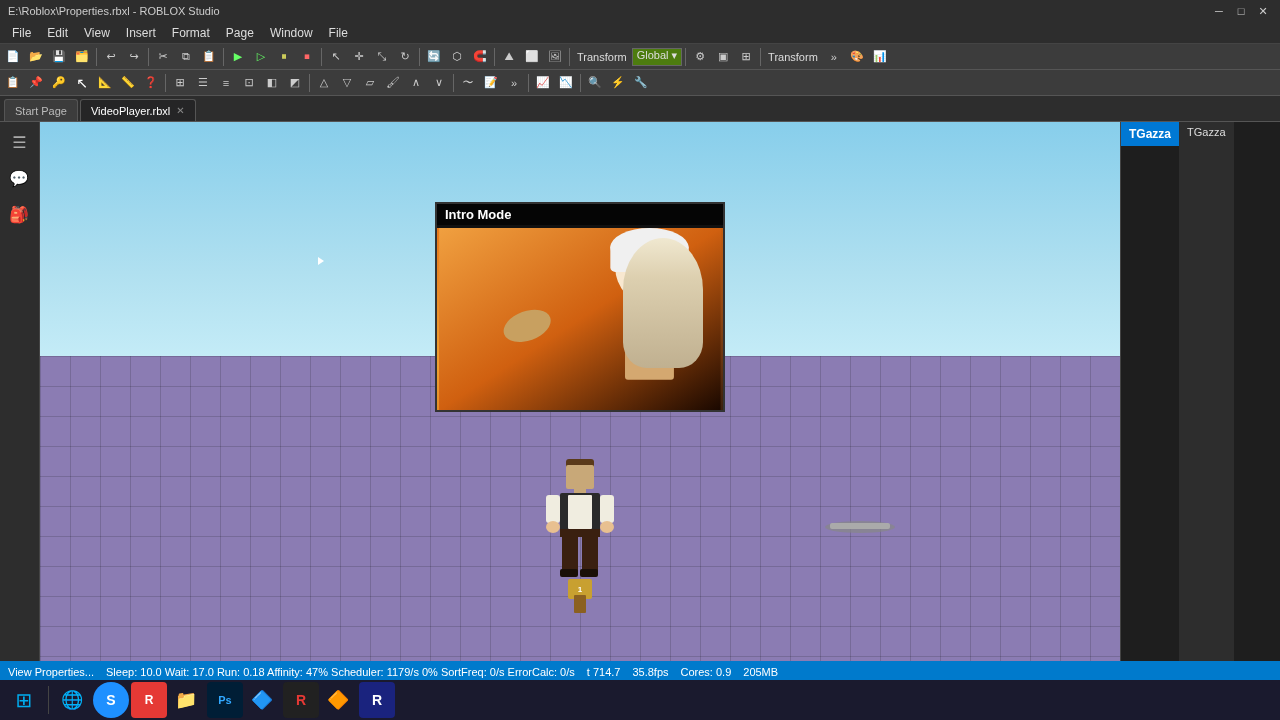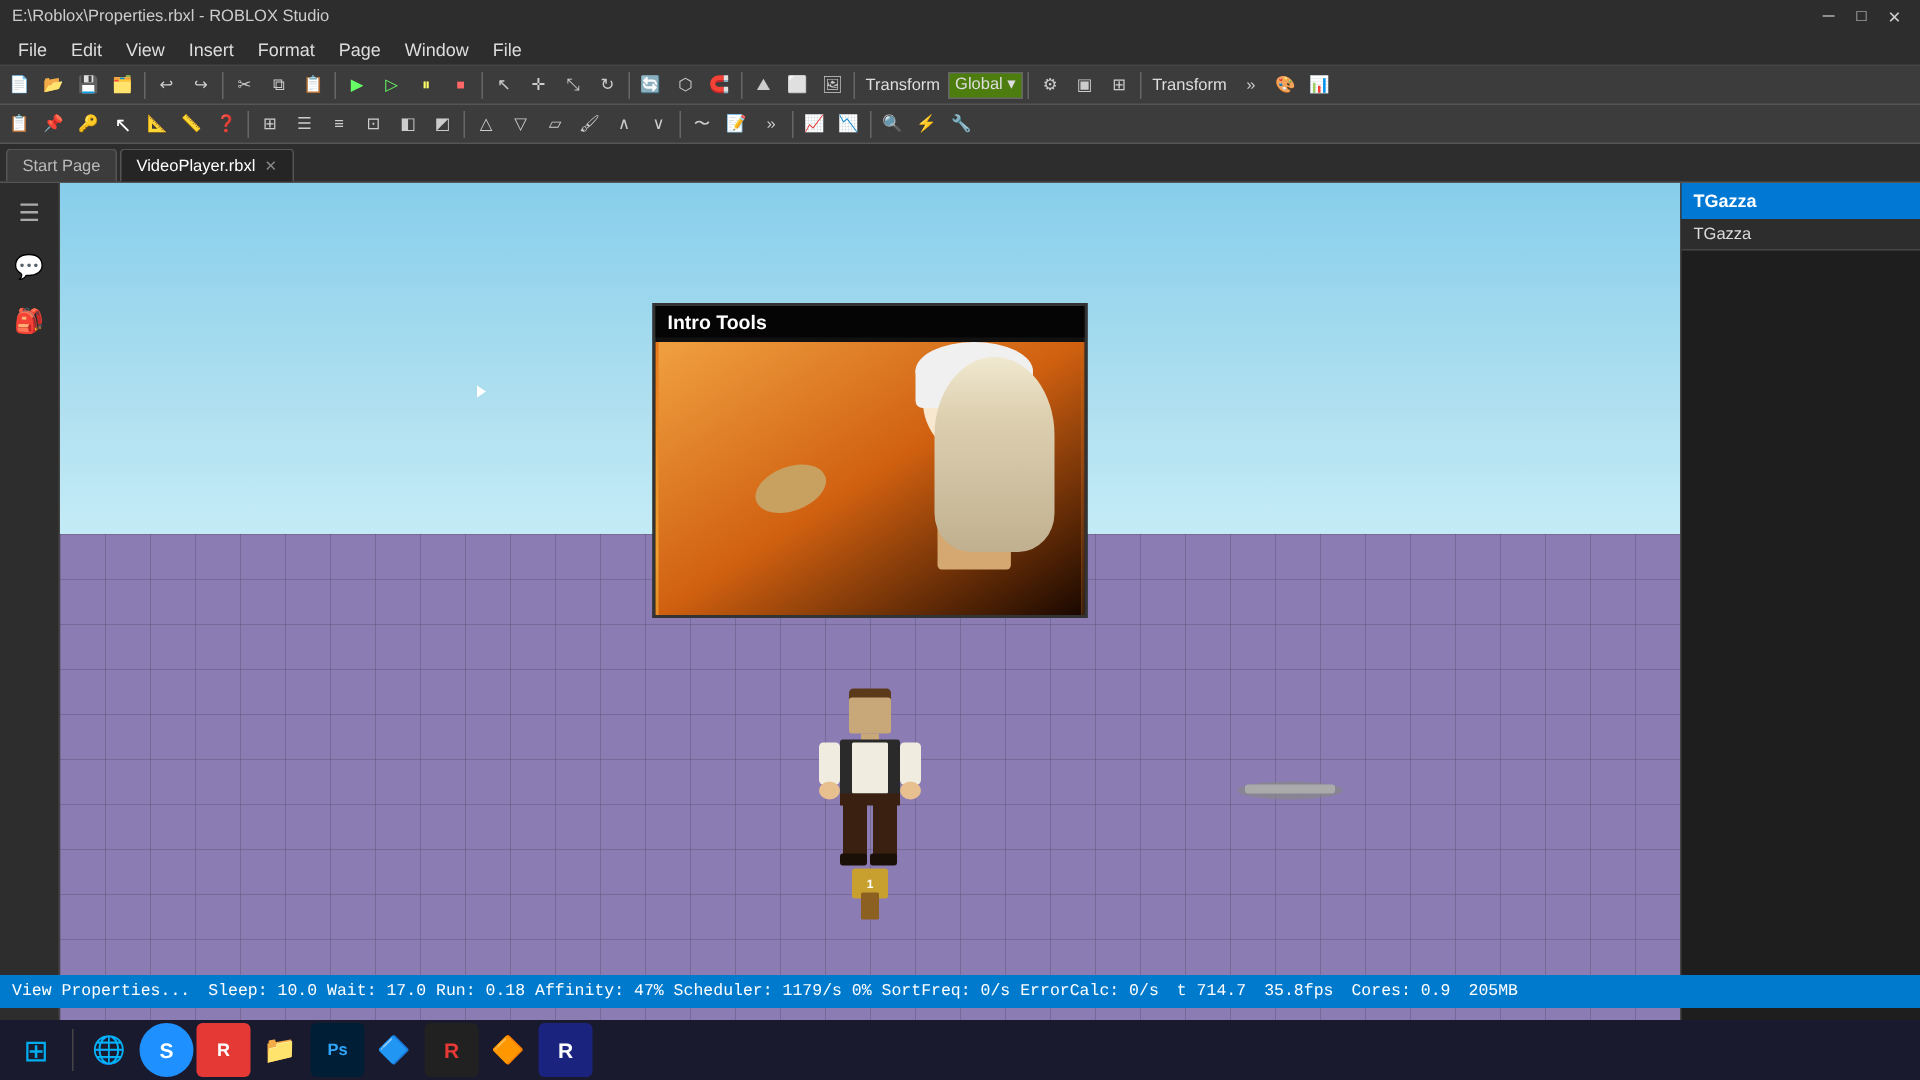--- a/index.html
+++ b/index.html
@@ -232,21 +232,21 @@
       bottom: 140px;
       z-index: 4;
     }
 
     
     #right-panel {
       width: 160px;
       background: #1e1e1e;
       border-left: 1px solid #444;
       display: flex;
-      flex-direction: column;
+      flex-direction: row;
     }
     #right-panel .user-header {
       background: #0078d4;
       color: #fff;
       font-size: 12px;
       font-weight: bold;
       padding: 4px 8px;
       height: 24px;
       display: flex;
       align-items: center;
@@ -432,21 +432,21 @@
     <div class="sidebar-btn">
       <span>🎒</span>
     </div>
   </div>
 
   <div id="viewport">
     <div id="sky"></div>
     <div id="ground"></div>
 
     <div id="video-screen">
-      <div class="screen-title">Intro Tools</div>
+      <div class="screen-title">Intro Mode</div>
       <div class="screen-content">
         
         <svg width="100%" height="100%" viewBox="0 0 288 186" xmlns="http://www.w3.org/2000/svg">
 
           <rect width="288" height="186" fill="#e8781a"></rect>
           <rect width="288" height="186" fill="url(#bg-grad)"></rect>
           <defs>
             <linearGradient id="bg-grad" x1="0" y1="0" x2="1" y2="1">
               <stop offset="0%" stop-color="#f0a040"></stop>
               <stop offset="50%" stop-color="#d06010"></stop>
@@ -513,21 +513,21 @@
     <div class="user-header">
       <span>TGazza</span>
     </div>
     <div class="user-item">
       <span>TGazza</span>
     </div>
   </div>
 
 </div>
 
-<div id="statusbar" style="position:absolute; bottom:48px; left:0; right:0;font-family:Liberation Mono, monospace;">
+<div id="statusbar" style="position:absolute; bottom:37px; left:0; right:0;">
   <span class="status-item">View Properties...</span>
   <span class="status-item">Sleep: 10.0  Wait: 17.0  Run: 0.18  Affinity: 47%  Scheduler: 1179/s 0%  SortFreq: 0/s  ErrorCalc: 0/s</span>
   <span class="status-item">t 714.7</span>
   <span class="status-item">35.8fps</span>
   <span class="status-item">Cores: 0.9</span>
   <span class="status-item">205MB</span>
 </div>
 
 <div id="taskbar">
   <div class="taskbar-btn" style="color:#00adef; font-size:20px;">⊞</div>

